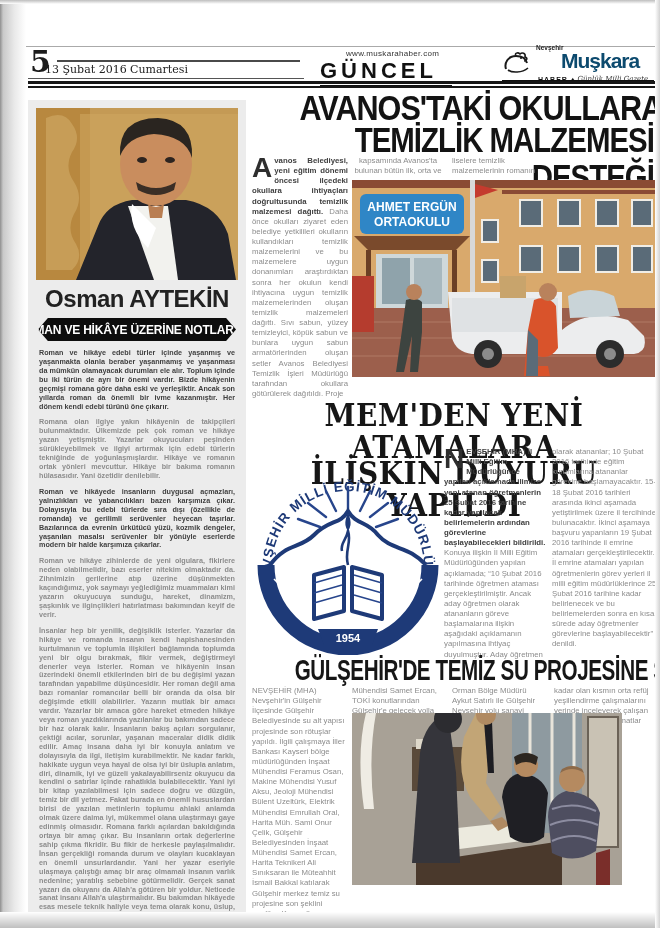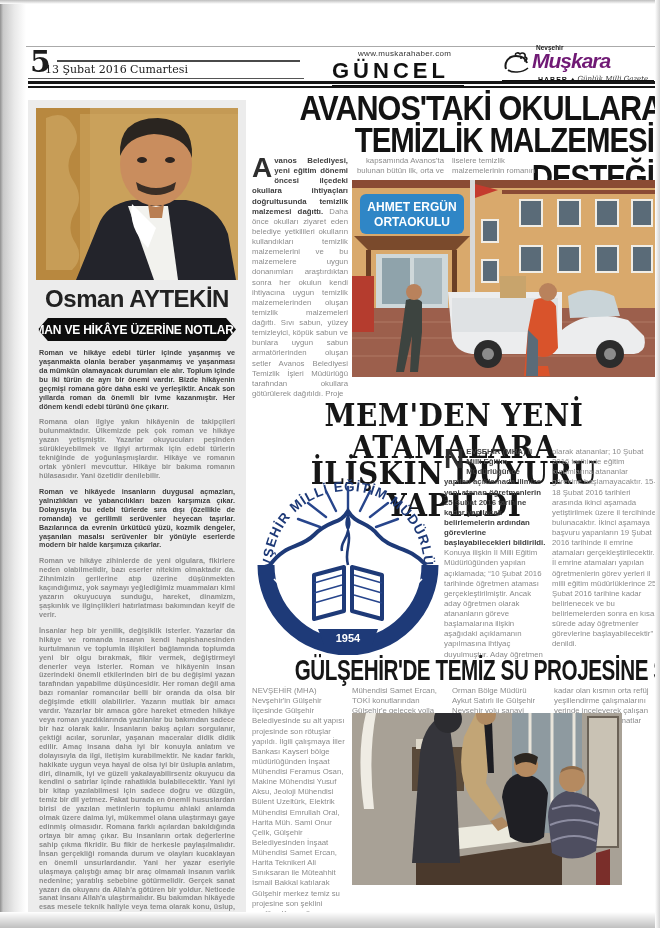--- a/index.html
+++ b/index.html
@@ -19,27 +19,27 @@
     background:linear-gradient(270deg,#d2d2d2,#ffffff); z-index:5; }
 
   
   .hdr-topline { position:absolute; left:0; top:46px; width:100%; height:1px; background:#aaa; }
   .pagenum { position:absolute; left:30px; top:47px; font-family:"DejaVu Serif",serif;
     font-size:30px; font-weight:bold; color:#1c1c1c; line-height:1; z-index:6;}
   .pagenum-line { position:absolute; left:57px; top:60px; width:243px; height:2px; background:#4a4a4a; }
   .hdr-date { position:absolute; left:45px; top:63px; font-family:"DejaVu Serif",serif;
     font-size:11px; color:#222; z-index:6;}
   .date-line { position:absolute; left:28px; top:78px; width:276px; height:1px; background:#555; }
-  .center-head { position:absolute; left:332px; top:49px; width:170px; }
+  .center-head { position:absolute; left:320px; top:49px; width:170px; }
   .center-www { font-size:8px; color:#333; padding-left:26px; letter-spacing:.3px; }
   .center-guncel { font-size:22px; font-weight:bold; color:#111; letter-spacing:4px; line-height:1.2; }
   .guncel-underline { width:132px; height:2px; background:#111; margin-top:1px; }
   .brand { position:absolute; right:6px; top:44px; width:152px; height:36px; }
   .brand-row { display:flex; align-items:flex-start; }
-  .brand-name { font-size:21px; font-weight:800; font-style:italic; letter-spacing:-1px; color:#701a75; line-height:.95; }
+  .brand-name { font-size:21px; font-weight:800; letter-spacing:-1px; color:#0c4a6e; line-height:.95;margin-left:29px; }
   .brand-top { font-size:6.5px; font-weight:bold; color:#222; margin-left:34px; }
   .brand-sub-row { font-size:7px; color:#111; margin-left:36px; display:flex; gap:3px; align-items:center;}
   .brand-sub { font-weight:bold; letter-spacing:1px; }
   .brand-tagline { font-style:italic; font-family:"DejaVu Serif",serif; font-size:7px; color:#333; }
   .brand-underline { position:absolute; left:0; bottom:-2px; width:100%; height:2px; background:#111; }
   .hdr-double { position:absolute; left:28px; top:81px; width:628px; height:7px;
     border-top:3px solid #161616; border-bottom:2px solid #161616; }
 
   
   .author-box { position:absolute; left:28px; top:100px; width:218px; height:824px;
@@ -60,21 +60,21 @@
   .coltext { position:absolute; font-size:7.8px; line-height:1.3; color:#8c8c8c; text-align:justify; }
   .lead-b { color:#3f3f3f; font-weight:bold; }
   .dropcap { float:left; font-size:28px; line-height:23px; font-weight:900; color:#2e2e2e; margin:0 2px 0 0; }
 
   
   .av-headline { position:absolute; left:250px; top:93px; width:408px; text-align:right; color:#131313; }
   .av-headline .l1, .av-headline .l2 { display:block; font-weight:900; letter-spacing:-1px; line-height:1.02; }
   .av-headline .l1 { font-size:30px; transform:scale(1.02,1.18); }
   .av-headline .l2 { font-size:30px; transform:scale(0.98,1.18); margin-top:4px;}
   .av-col1 { left:252px; top:156px; width:96px; }
-  .av-col2 { left:352px; top:156px; width:92px; text-align:right; }
+  .av-col2 { left:352px; top:156px; width:92px; text-align:center; }
   .av-col3 { left:452px; top:156px; width:92px; text-align:left; }
   .av-col4 { left:556px; top:156px; width:100px; text-align:left;margin-top:36px; }
   .av-photo { position:absolute; left:352px; top:180px; width:306px; height:197px; }
 
   
   .mem-headline { position:absolute; left:250px; top:379px; width:408px; text-align:center;
     font-family:"DejaVu Serif",serif; font-weight:bold; color:#161616;margin-top:24px; }
   .mem-headline .l1, .mem-headline .l2 { display:block; font-size:28px; line-height:1.04;
     letter-spacing:.5px; transform:scaleY(1.1); }
   .mem-logo { position:absolute; left:256px; top:447px; width:184px; height:208px; }

